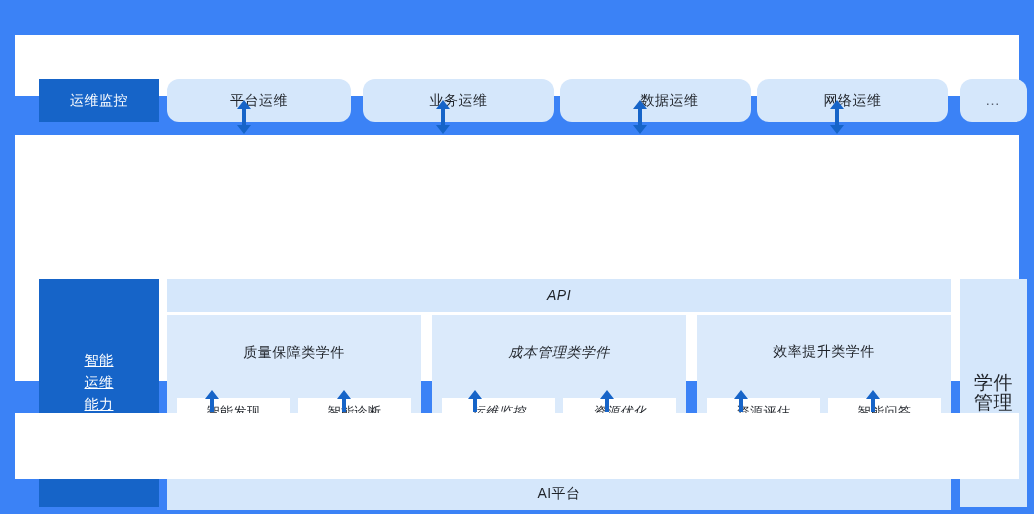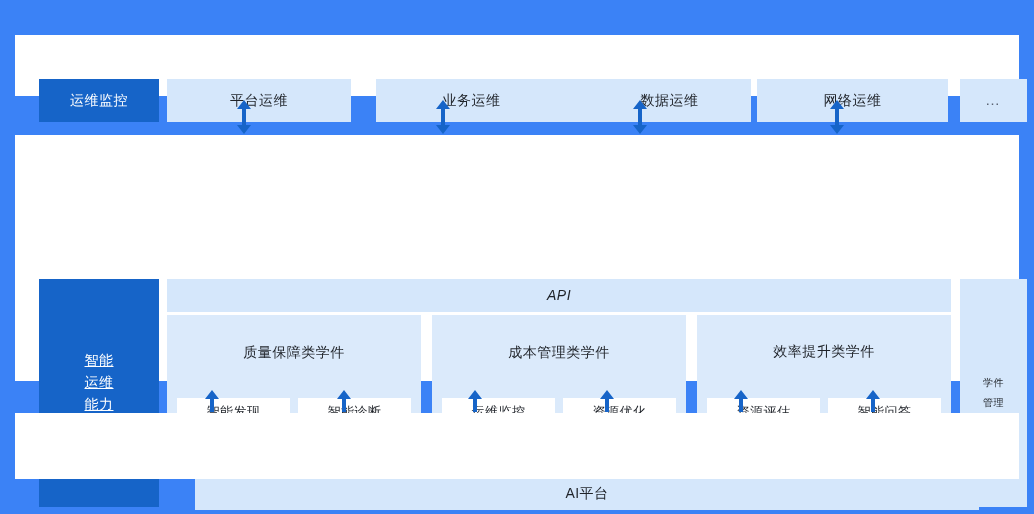--- a/index.html
+++ b/index.html
@@ -60,49 +60,49 @@
   }
   .box.ellipsis {
     background: #d5e7fb;
     color: #5a6372;
     font-size: 15px;
     letter-spacing: 2px;
   }
 
   
   #top-accent { left: 24px;  top: 44px; width: 120px; height: 43px; }
-  .top-card   { top: 44px; height: 43px; }
+  .top-card   { top: 44px; height: 43px; border-radius: 12px; }
   #top-card-0 { left: 152px; width: 184px; }
-  #top-card-1 { left: 361px; width: 191px; }
+  #top-card-1 { left: 348px; width: 191px; }
   #top-card-2 { left: 545px; width: 191px; padding-left: 28px; }
   #top-card-3 { left: 742px; width: 191px; }
   #top-card-4 { left: 945px; width: 67px; }
 
   
   #mid-accent {
     left: 24px; top: 144px; width: 120px; height: 228px;
     font-size: 14px; line-height: 22px; text-decoration: underline;
   }
 
   
   #mid-right {
     left: 945px; top: 144px; width: 67px; height: 228px;
-    font-size: 10px; line-height: 20px;
+    font-size: 19px; line-height: 20px;
   }
 
   
   .mid-bar { left: 152px; width: 784px; height: 33px; }
   #bar-api      { top: 144px; font-style: italic; }
   #bar-build    { top: 306px; }
-  #bar-platform { top: 342px; margin-left: 28px; }
+  #bar-platform { top: 342px; }
 
   
   .group-card { top: 180px; height: 114px; padding-top: 9px; }
   #group-0 { left: 152px; width: 254px; }
-  #group-1 { left: 417px; width: 254px; }
+  #group-1 { left: 417px; width: 254px; font-style: italic; }
   #group-2 { left: 682px; width: 254px; font-family: Liberation Serif, serif; }
 
   .group-title {
     display: block;
     text-align: center;
     font-size: 14px;
     letter-spacing: 0.5px;
     margin-bottom: 17px;
     color: #1f2329;
   }

